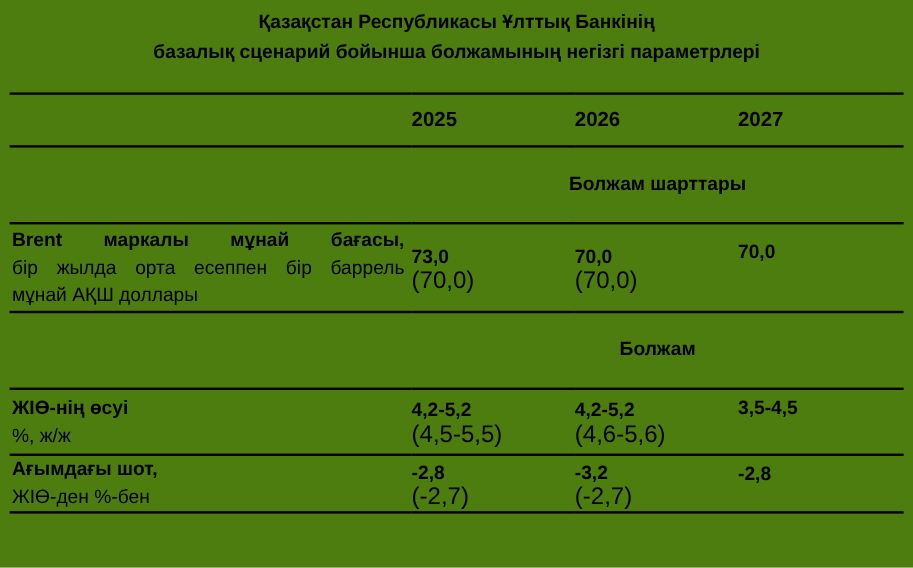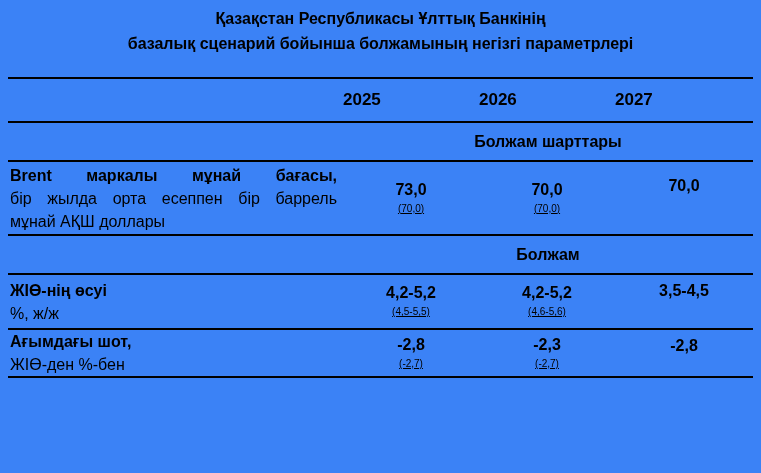--- a/index.html
+++ b/index.html
@@ -3,21 +3,21 @@
 <meta charset="utf-8">
 <style>
   * { box-sizing: border-box; margin: 0; padding: 0; }
   html, body {
     width: 761px; height: 473px;
     background: #ffffff;
     overflow: hidden;
     font-family: "Liberation Sans", sans-serif;
     color: #000000;
   }
-  .page { width: 761px; height: 473px; background: #3b82f6; }
+  .page { width: 761px; height: 473px; background: #4d7c0f; }
 
   .title {
     padding-top: 6px;
     margin-bottom: 21px;
     text-align: center;
     font-weight: bold;
     font-size: 16px;
     line-height: 25px;
   }
 
@@ -34,43 +34,43 @@
 
   tr { border-bottom: 2px solid #000; }
   tr.r-years { border-top: 2px solid #000; }
 
   td { vertical-align: middle; padding: 0; }
 
   
   tr.r-years td { height: 44px; text-align: left; font-weight: bold; font-size: 17px; }
 
   
-  tr.r-section td { height: 39px; }
+  tr.r-section td { height: 64px; }
   tr.r-section td.section-cell { text-align: center; font-weight: bold; font-size: 16px; }
 
   
   tr.r-brent td   { height: 74px; }
   tr.r-gdp td     { height: 55px; }
   tr.r-cpi td     { height: 58px; }
   tr.r-current td { height: 46px; }
 
   td.label {
     padding-left: 2px;
     padding-right: 6px;
     font-size: 16px;
     line-height: 23px;
   }
   .lab-bold { font-weight: bold; }
   .lab-reg  { font-weight: normal; }
   .jline { display: block; text-align: justify; text-align-last: justify; }
   .lline { display: block; text-align: left; }
 
-  td.val { text-align: center; }
+  td.val { }
   .vm { display: block; font-weight: bold; font-size: 16px; line-height: 21px; }
-  .vs { display: block; font-weight: normal; font-size: 10px; line-height: 18px; text-decoration: underline; }
+  .vs { display: block; font-weight: normal; font-size: 20px; line-height: 18px; }
 
   td.vtop    { vertical-align: top; padding-top: 5px; }
   td.vtop-lg { vertical-align: top; padding-top: 13px; }
 </style>
 </head>
 <body>
 
 <div class="page">
 
   <div class="title">
@@ -145,21 +145,21 @@
       <tr class="r-current">
         <td class="label">
           <span class="lab-bold lline">Ағымдағы шот,</span>
           <span class="lab-reg lline">ЖІӨ-ден %-бен</span>
         </td>
         <td class="val">
           <span class="vm">-2,8</span>
           <span class="vs">(-2,7)</span>
         </td>
         <td class="val">
-          <span class="vm">-2,3</span>
+          <span class="vm">-3,2</span>
           <span class="vs">(-2,7)</span>
         </td>
         <td class="val vtop">
           <span class="vm">-2,8</span>
         </td>
       </tr>
 
     </tbody>
   </table>
 </div>

